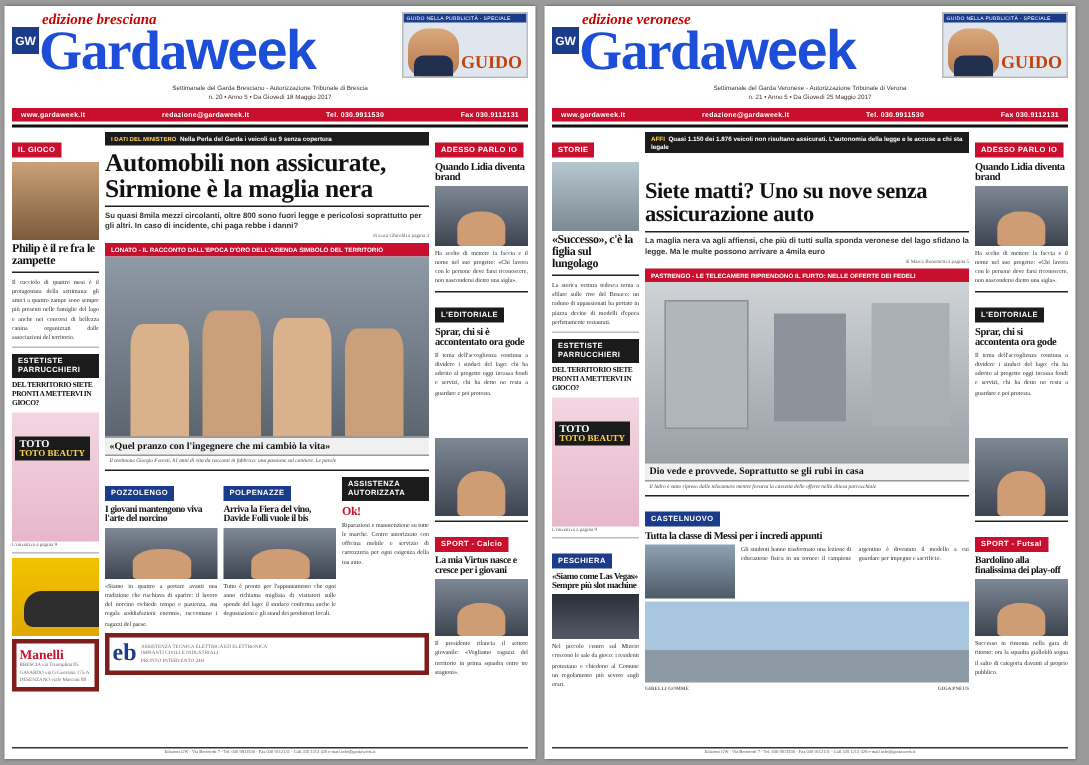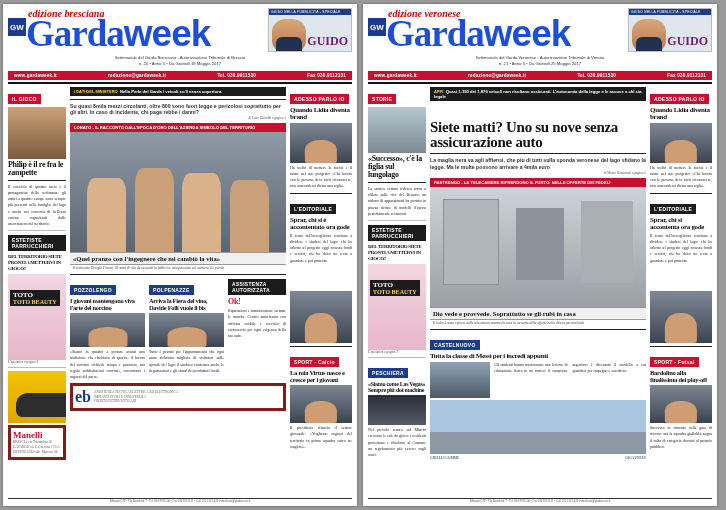--- a/index.html
+++ b/index.html
@@ -39,21 +39,21 @@
     margin-left:2px; margin-bottom:-4px;
   }
   .mh-right { margin-left:auto; display:flex; flex-direction:column; align-items:flex-end; }
   .promo-box {
     width:84px;height:44px;border:1px solid #bbb;background:#dfe6ee;
     position:relative;overflow:hidden;
   }
   .promo-strip { background:#1b3b8b;color:#fff;font-size:3.4px;padding:1px 2px;letter-spacing:.2px;}
   .promo-name {
     position:absolute;bottom:2px;right:3px;font-family:"Liberation Serif",serif;
-    font-size:12px;font-weight:bold;color:#701a75;
+    font-size:12px;font-weight:bold;color:#c2410c;
   }
   .promo-face {
     position:absolute;left:3px;bottom:0;width:34px;height:32px;border-radius:40% 40% 30% 30%;
     background:linear-gradient(#d9a87c,#b9794d);
   }
   .promo-face:after{content:"";position:absolute;left:4px;bottom:0;width:26px;height:14px;background:#20304e;border-radius:6px 6px 0 0;}
   .mh-sub {
     text-align:center;font-size:4.2px;color:#333;margin-top:2px;line-height:1.5;
   }
   .mh-bar {
@@ -192,20 +192,21 @@
           <div class="col-note">GAVARDO via G.Guerrina 175/A</div>
           <div class="col-note">DESENZANO viale Marconi 88</div>
         </div>
       </div>
 
       <div class="col-c">
         <div class="strap">
           <span class="tiny-red" style="color:#ffd24d;">I DATI DEL MINISTERO</span>
           &nbsp;<span>Nella Perla del Garda i veicoli su 9 senza copertura</span>
         </div>
+        <div class="headline h-main" style="margin-top:3px;">Automobili non assicurate, Sirmione è la maglia nera</div>
         <div class="hairline"></div>
         <div class="h-sub">Su quasi 8mila mezzi circolanti, oltre 800 sono fuori legge e pericolosi soprattutto per gli altri. In caso di incidente, chi paga rebbe i danni?</div>
         <div class="small-cap" style="text-align:right;">di Luca Ghiroldi a pagina 3</div>
         <div class="strap red" style="margin-top:3px;">LONATO - IL RACCONTO DALL'EPOCA D'ORO DELL'AZIENDA SIMBOLO DEL TERRITORIO</div>
         <div class="ph" style="height:120px;background:linear-gradient(#8e9aa6,#5c6570);">
           <div style="position:absolute;bottom:0;left:8%;width:18%;height:62%;background:#d9b28c;border-radius:20% 20% 0 0;"></div>
           <div style="position:absolute;bottom:0;left:30%;width:18%;height:70%;background:#c9a079;border-radius:20% 20% 0 0;"></div>
           <div style="position:absolute;bottom:0;left:52%;width:18%;height:66%;background:#d9b28c;border-radius:20% 20% 0 0;"></div>
           <div style="position:absolute;bottom:0;left:74%;width:18%;height:60%;background:#c9a079;border-radius:20% 20% 0 0;"></div>
         </div>

